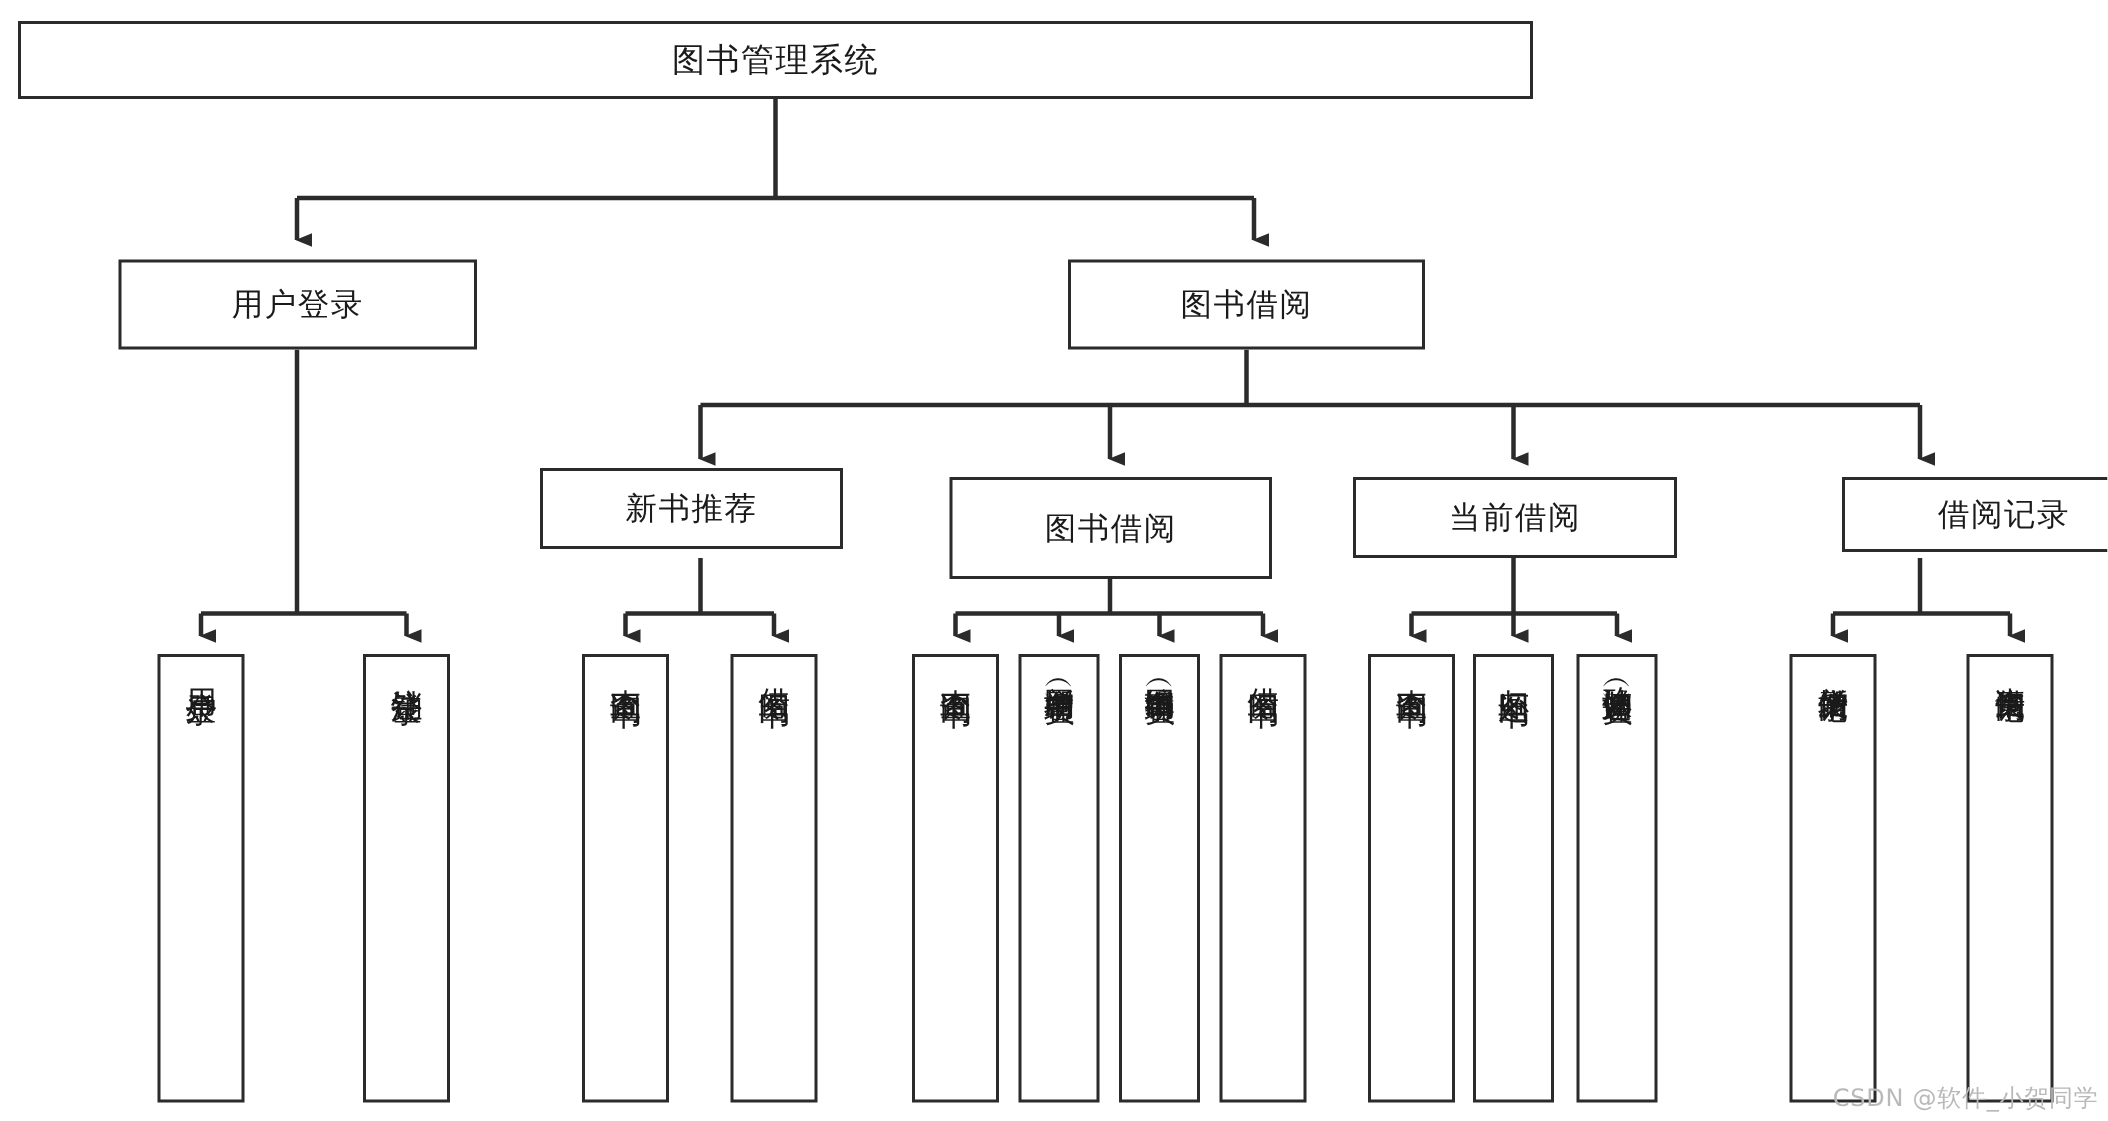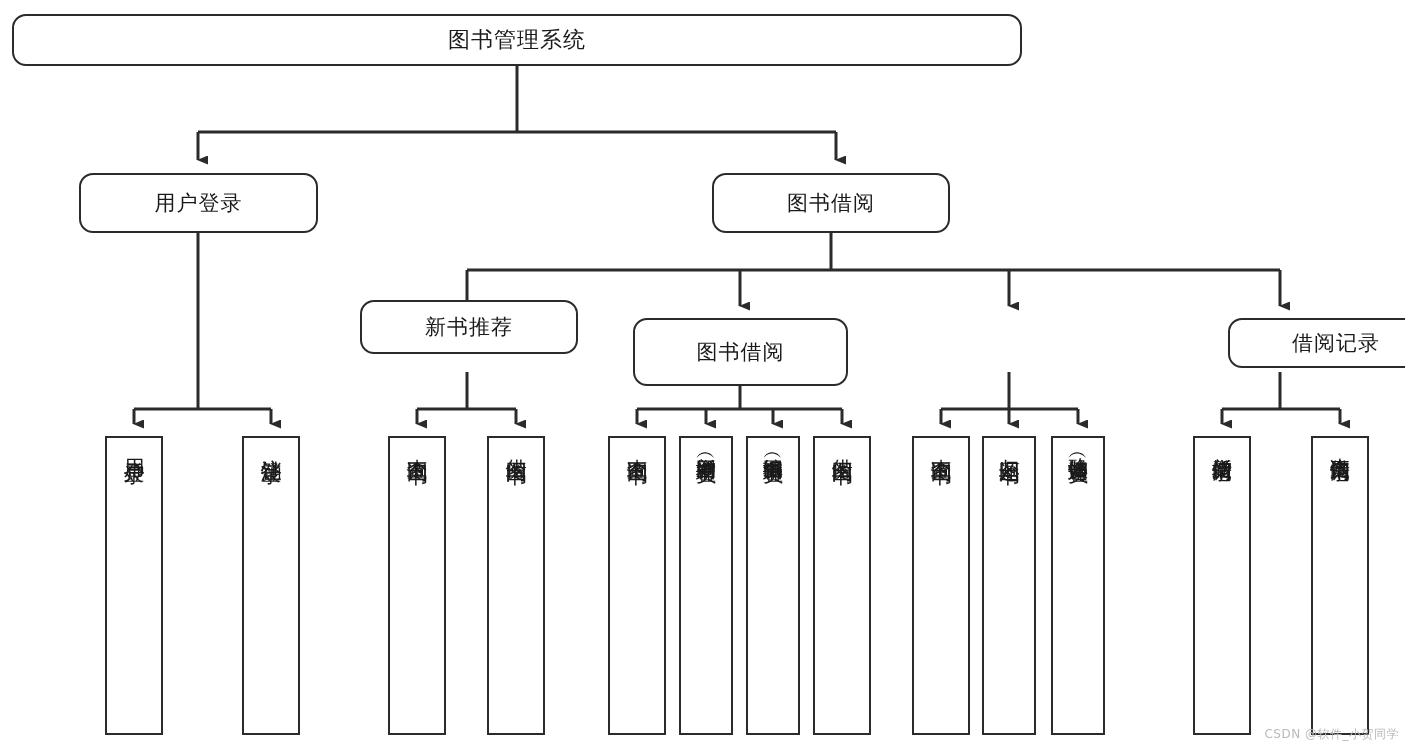--- a/index.html
+++ b/index.html
@@ -32,21 +32,20 @@
     background: #ffffff;
     border: 2px solid #2b2b2b;
     display: flex;
     align-items: center;
     justify-content: center;
     color: #1a1a1a;
   }
   .node.h {
     font-size: 21px;
     letter-spacing: 1px;
-    border-radius: 14px;
   }
   .node.root {
     font-size: 22px;
   }
   .node.v {
     align-items: flex-start;
     justify-content: center;
     padding-top: 4px;
   }
   .vtext {
@@ -59,21 +58,21 @@
     color: #1a1a1a;
   }
   .vtext.tall {
     font-size: 20px;
     letter-spacing: 1px;
   }
   .watermark {
     position: absolute;
     right: 6px;
     bottom: 4px;
-    font-size: 12px;
+    font-size: 16px;
     color: #b9b9b9;
     letter-spacing: 0.5px;
     white-space: nowrap;
     margin-top: 24px;
   }
 </style>
 </head>
 <body>
 
 <div id="canvas">
@@ -132,26 +131,29 @@
     <span>图书管理系统</span>
   </div>
 
   <div class="node h" style="left:79px; top:173px; width:239px; height:60px;">
     <span>用户登录</span>
   </div>
   <div class="node h" style="left:712px; top:173px; width:238px; height:60px;">
     <span>图书借阅</span>
   </div>
 
-  <div class="node h" style="left:360px; top:300px; width:218px; height:54px;">
+  <div class="node h" style="left:360px; top:312px; width:202px; height:54px;">
     <span>新书推荐</span>
   </div>
   <div class="node h" style="left:633px; top:318px; width:215px; height:68px;">
     <span>图书借阅</span>
   </div>
+  <div class="node h" style="left:902px; top:318px; width:216px; height:54px;">
+    <span>当前借阅</span>
+  </div>
   <div class="node h" style="left:1228px; top:318px; width:216px; height:50px;">
     <span>借阅记录</span>
   </div>
 
   <div class="node v" style="left:105px; top:436px; width:58px; height:299px;">
     <span class="vtext">用户登录</span>
   </div>
   <div class="node v" style="left:242px; top:436px; width:58px; height:299px;">
     <span class="vtext">注销登录</span>
   </div>

